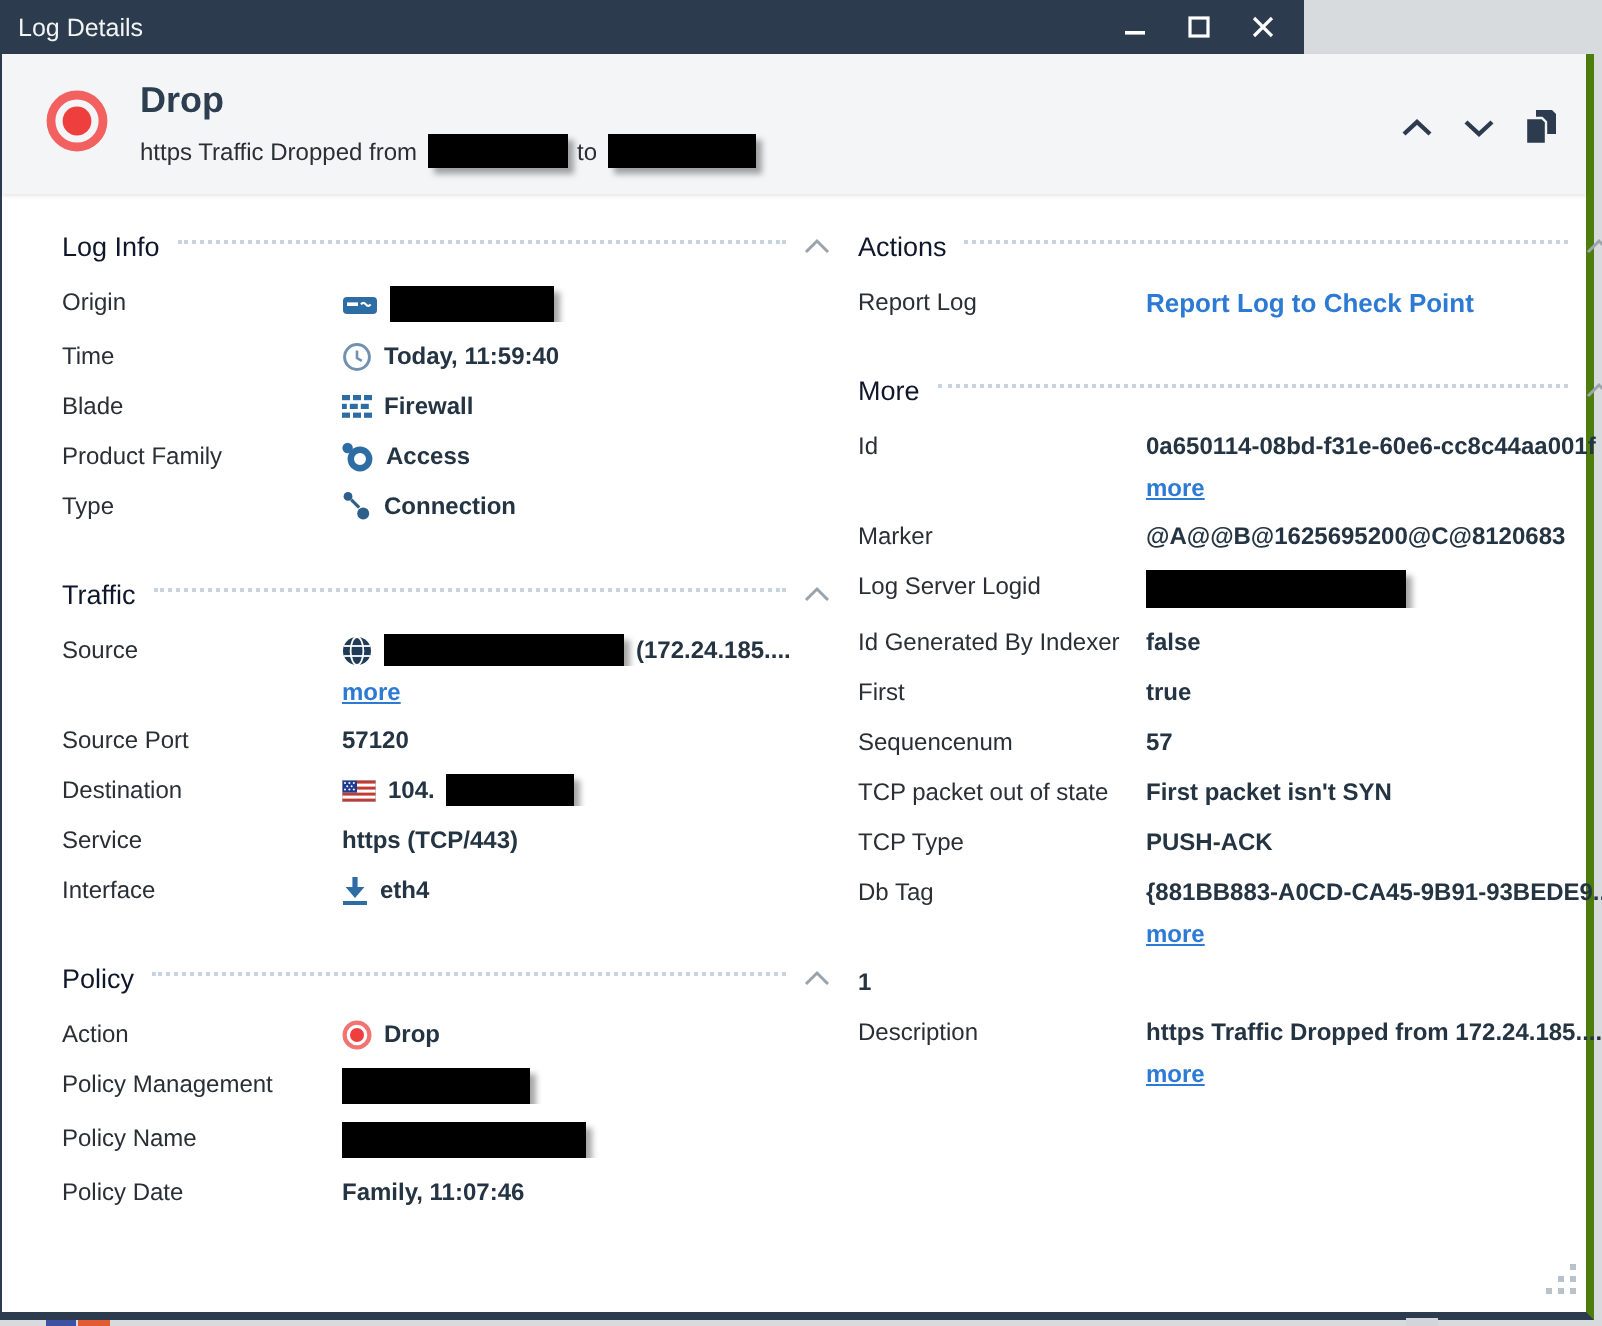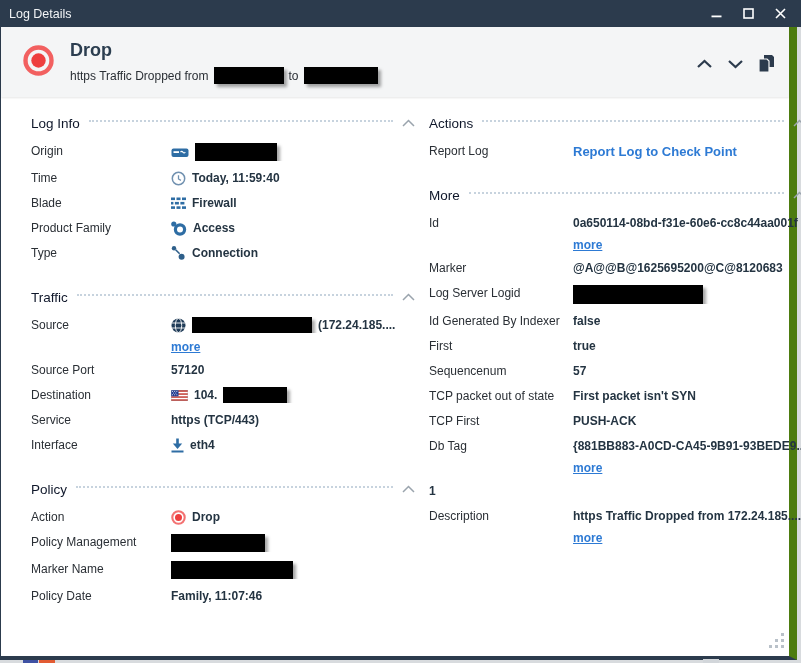--- a/index.html
+++ b/index.html
@@ -1,26 +1,26 @@
 <!DOCTYPE html>
 <html><head>
 <meta charset="utf-8">
 <style>
   * { margin:0; padding:0; box-sizing:border-box; }
   html,body { width:801px; height:663px; overflow:hidden;
     font-family:"Liberation Sans", sans-serif; background:#d8dbde; position:relative; }
 
-  .titlebar { position:absolute; left:0; top:0; width:801px; height:27px;
+  .titlebar { position:absolute; left:0; top:0; width:652px; height:27px;
     background:#2c3b4d; color:#f2f4f6; display:flex; align-items:center; }
   .titlebar-title { font-size:12.5px; padding-left:9px; flex:1; }
   .winbtns { display:flex; align-items:center; gap:6px; padding-right:8px; }
   .winbtn { width:26px; height:22px; display:flex; align-items:center; justify-content:center; cursor:pointer; }
 
   .winbody { position:absolute; left:0; top:27px; width:797px; height:633px;
-    background:#ffffff; border-left:1px solid #2c3b4d; border-right:8px solid #4d7c0f;
+    background:#ffffff; border-left:1px solid #2c3b4d; border-right:4px solid #4d7c0f;
     border-bottom:4px solid #2c3b4d; }
 
   .header { height:70px; background:#f4f5f6; display:flex; align-items:flex-start;
     padding:11px 14px 0 22px; box-shadow:0 1px 2px rgba(0,0,0,0.10); position:relative; }
   .bullseye { margin-top:7px; margin-right:16px; }
   .header-texts { flex:1; }
   .header-title { font-size:18px; font-weight:bold; color:#2c3e50; margin-top:2px; }
   .header-sub { font-size:12px; color:#2a2f35; margin-top:6px; display:flex; align-items:center; gap:5px; }
   .header-ctls { display:flex; align-items:center; gap:14px; margin-top:16px; }
   .hctl { cursor:pointer; display:flex; align-items:center; }
@@ -312,21 +312,21 @@
             <span>Drop</span>
           </span>
         </div>
         <div class="row">
           <span class="flabel">Policy Management</span>
           <span class="fvalue">
             <span class="redacted rw92"></span>
           </span>
         </div>
         <div class="row">
-          <span class="flabel">Marker Name</span>
+          <span class="flabel">Policy Name</span>
           <span class="fvalue">
             <span class="redacted rw120"></span>
           </span>
         </div>
         <div class="row">
           <span class="flabel">Policy Date</span>
           <span class="fvalue">
             <span>Family, 11:07:46</span>
           </span>
         </div>
@@ -410,21 +410,21 @@
         </div>
 
         <div class="row">
           <span class="flabel">TCP packet out of state</span>
           <span class="fvalue">
             <span>First packet isn't SYN</span>
           </span>
         </div>
 
         <div class="row">
-          <span class="flabel">TCP First</span>
+          <span class="flabel">TCP Type</span>
           <span class="fvalue">
             <span>PUSH-ACK</span>
           </span>
         </div>
 
         <div class="row">
           <span class="flabel">Db Tag</span>
           <span class="fvalue">
             <span>{881BB883-A0CD-CA45-9B91-93BEDE9...</span>
           </span>

